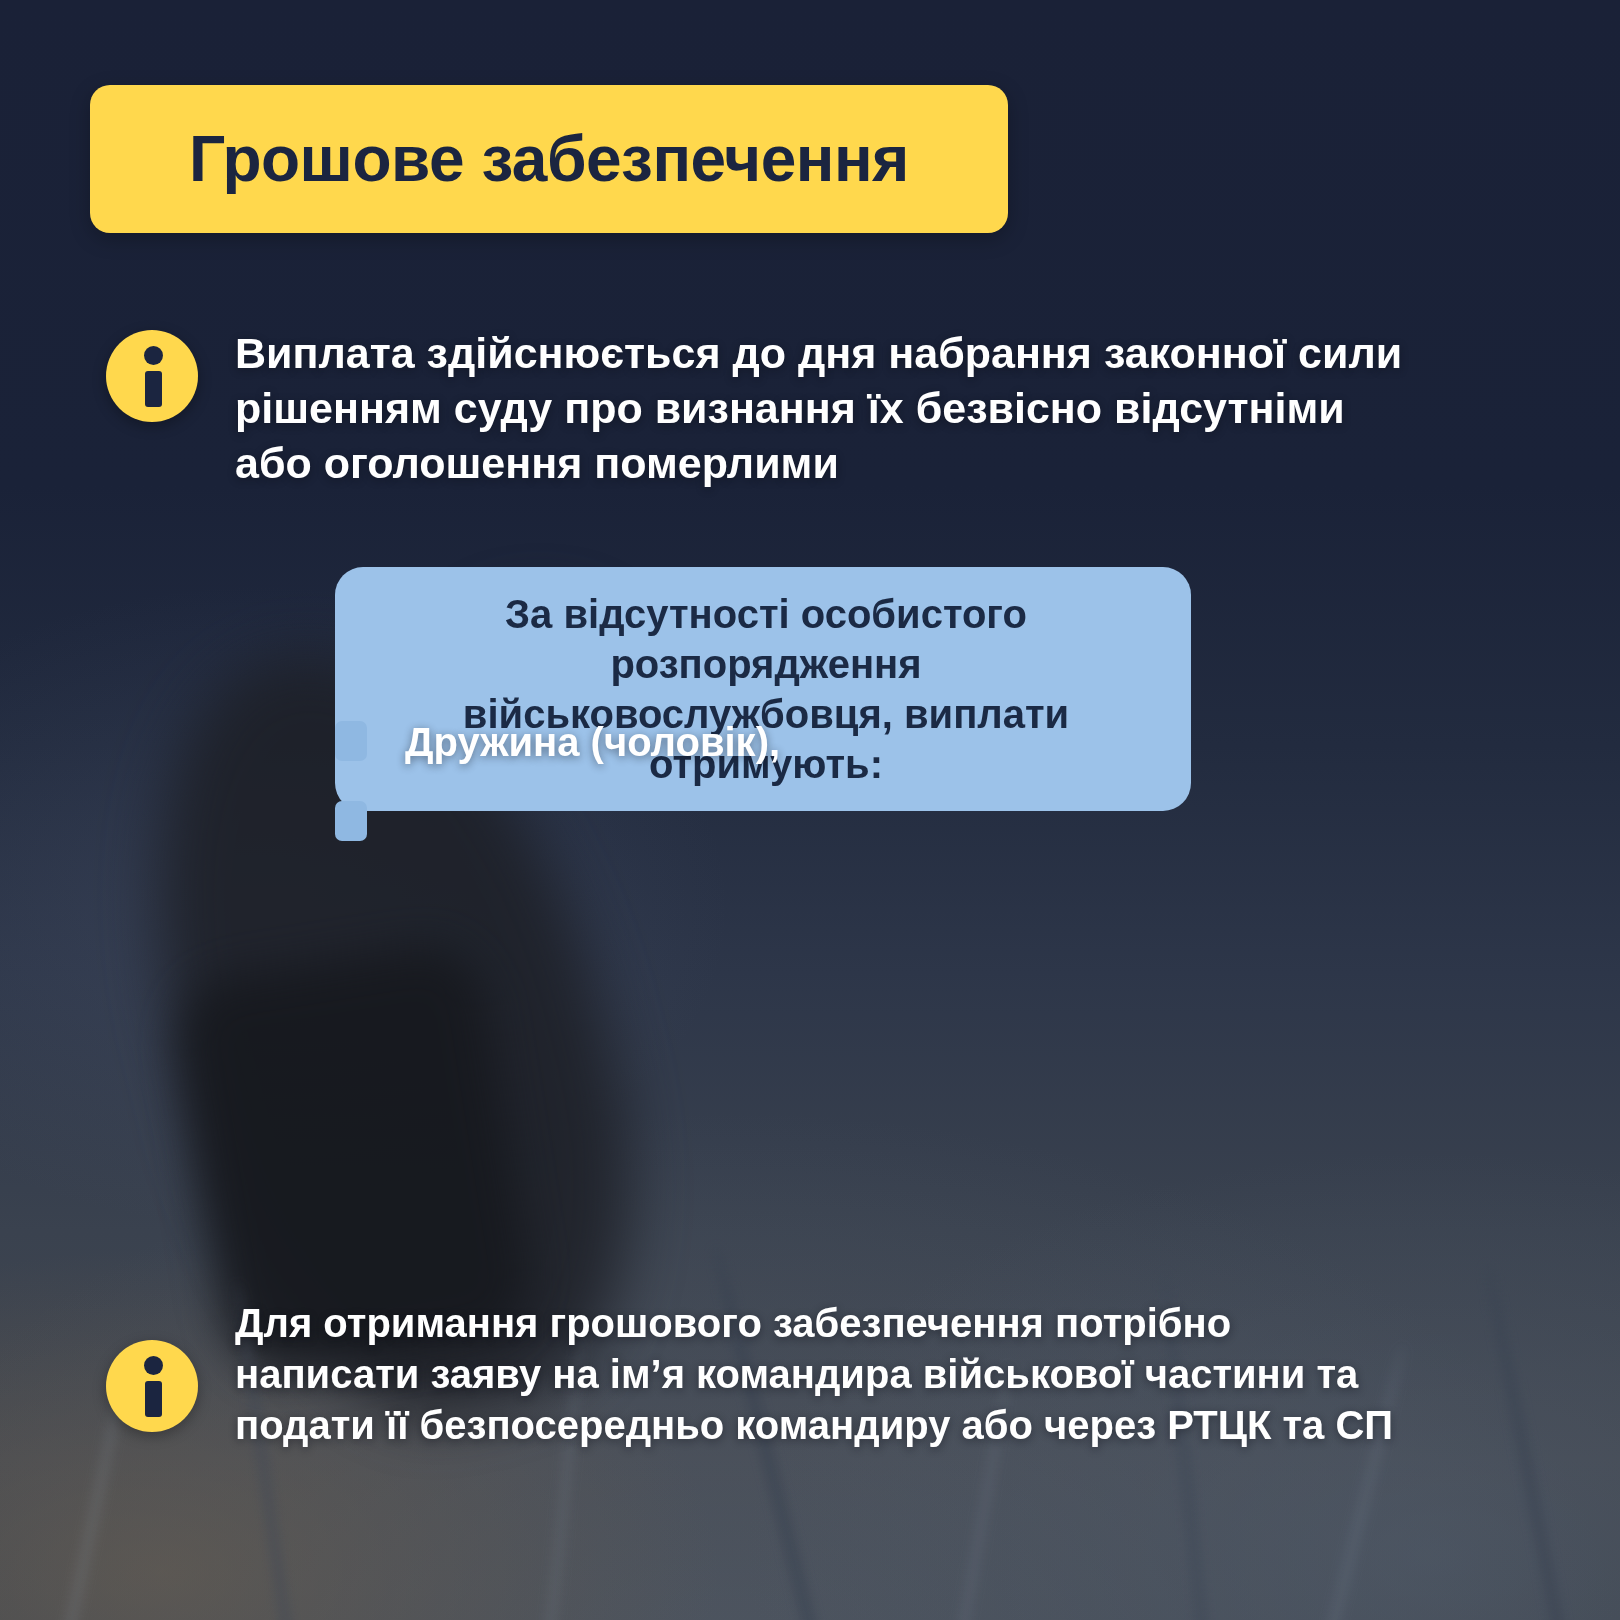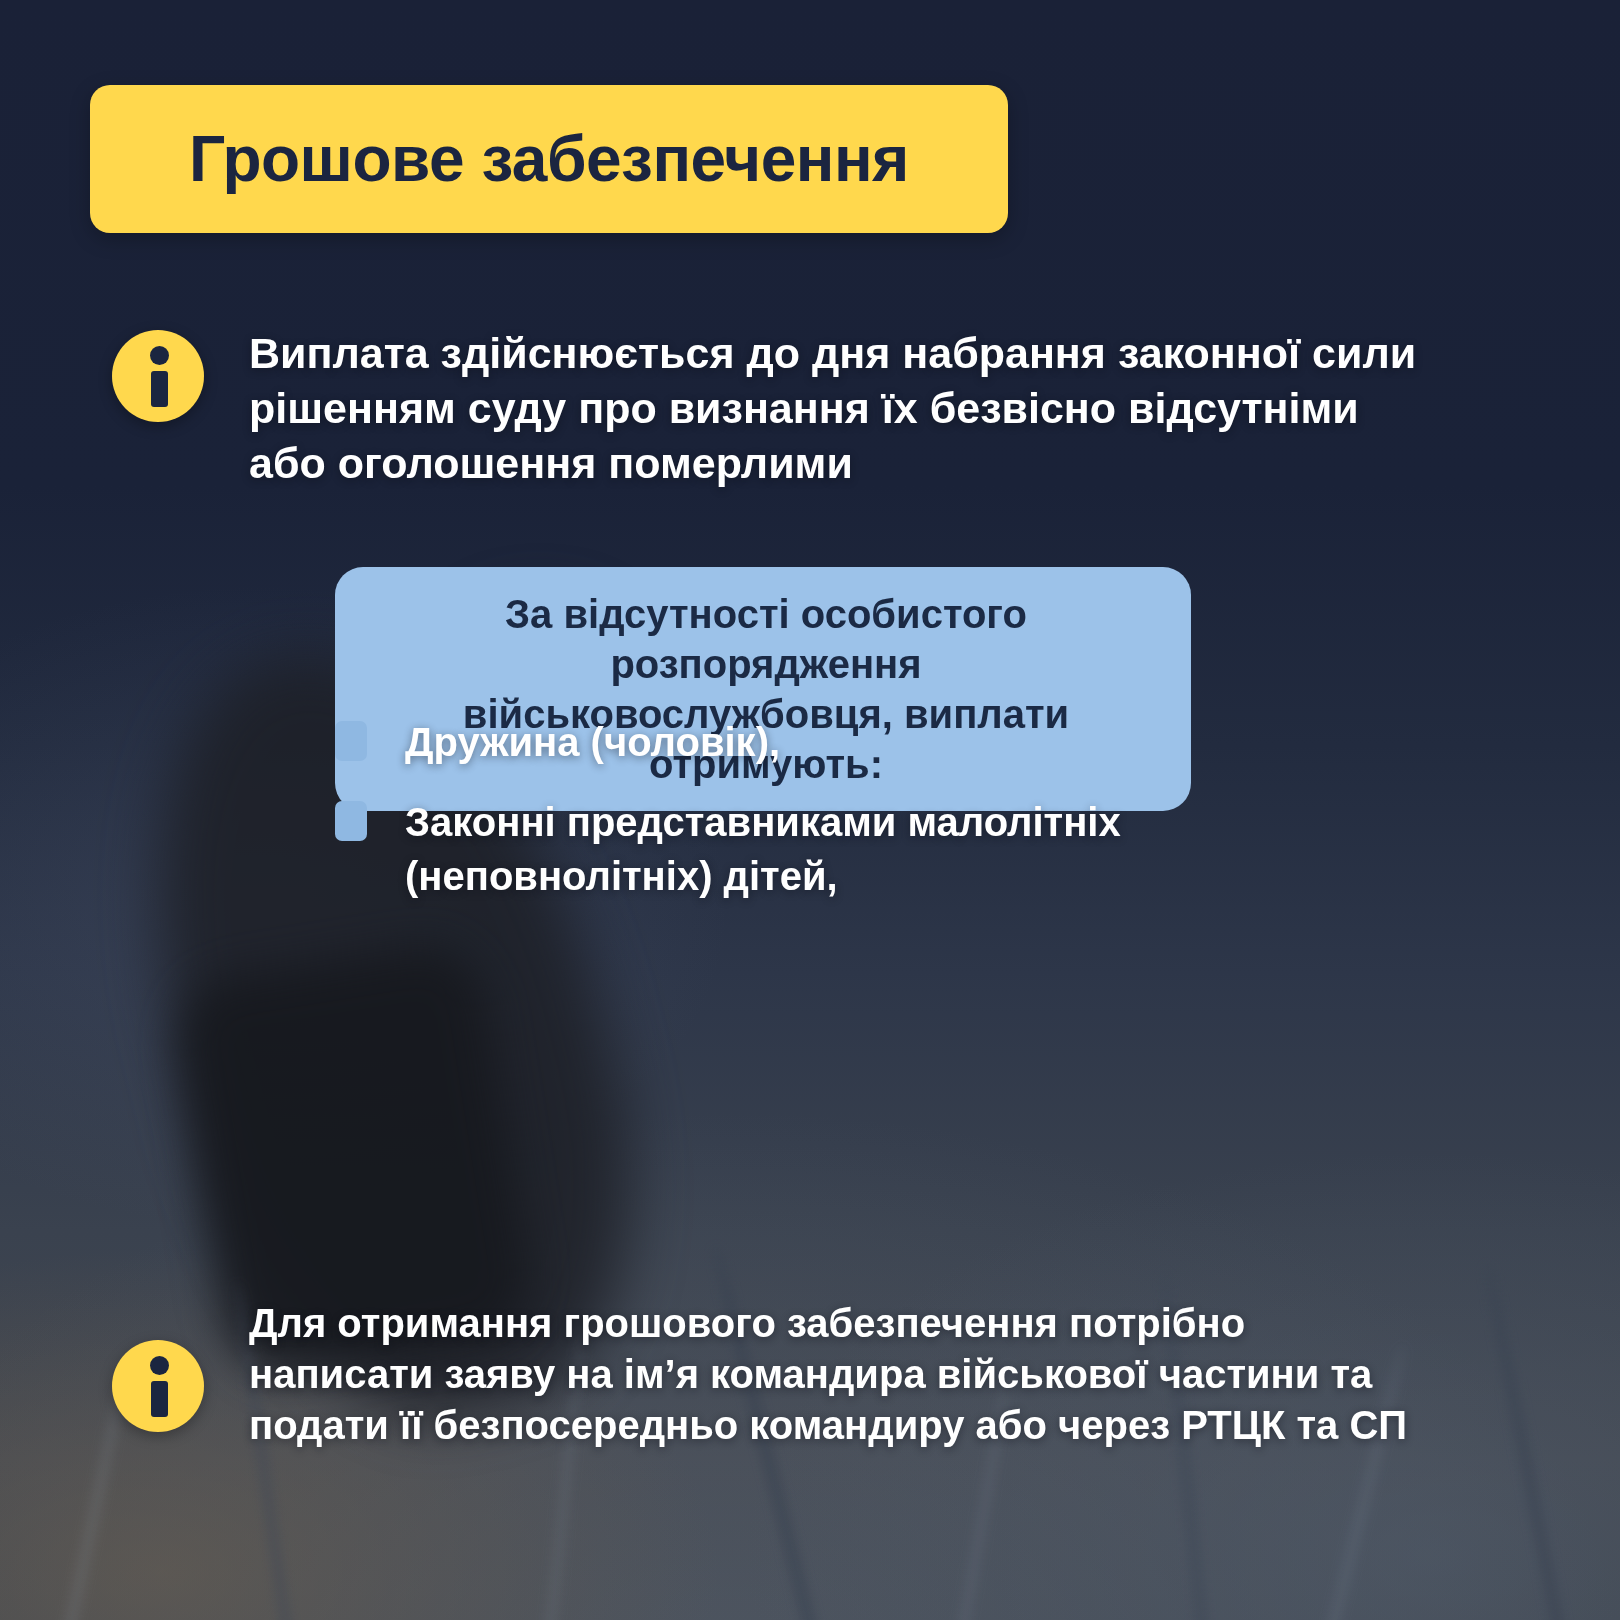--- a/index.html
+++ b/index.html
@@ -71,21 +71,21 @@
     border-radius:20px;
     display:flex; align-items:center; justify-content:center;
     box-shadow:0 6px 20px rgba(0,0,0,0.25);
   }
   .header-badge .title{
     font-size:64px; font-weight:700; color:var(--navy-text);
     letter-spacing:-0.5px;
   }
 
   
-  .info-row{position:absolute; left:112px; display:flex;gap:8px;}
+  .info-row{position:absolute; left:106px; display:flex;}
   .info-row .text{
     white-space:pre-line;
     color:var(--white); font-weight:700;
     text-shadow:0 2px 8px rgba(10,14,22,0.45);
   }
   .row-top{top:330px;}
   .row-top .text{margin-left:37px; margin-top:-4px; font-size:43px; line-height:55px; width:1260px;}
   .row-bottom{top:1340px;}
   .row-bottom .text{margin-left:37px; margin-top:-42px; font-size:40px; line-height:51px; width:1330px;}
 
@@ -171,22 +171,20 @@
 військовослужбовця, виплати отримують:</div>
 </div>
 
 <div class="recipient-list">
   <div class="recipient">
     <div class="bullet"></div>
     <div class="text">Дружина (чоловік),</div>
   </div>
   <div class="recipient">
     <div class="bullet"></div>
-    <div class="text">Законні представниками малолітніх
-(неповнолітніх) дітей,</div>
   </div>
 </div>
 
 <div class="info-row row-bottom">
   <div class="info-badge"></div>
   <div class="text">Для отримання грошового забезпечення потрібно
 написати заяву на ім’я командира військової частини та
 подати її безпосередньо командиру або через РТЦК та СП</div>
 </div>
 

